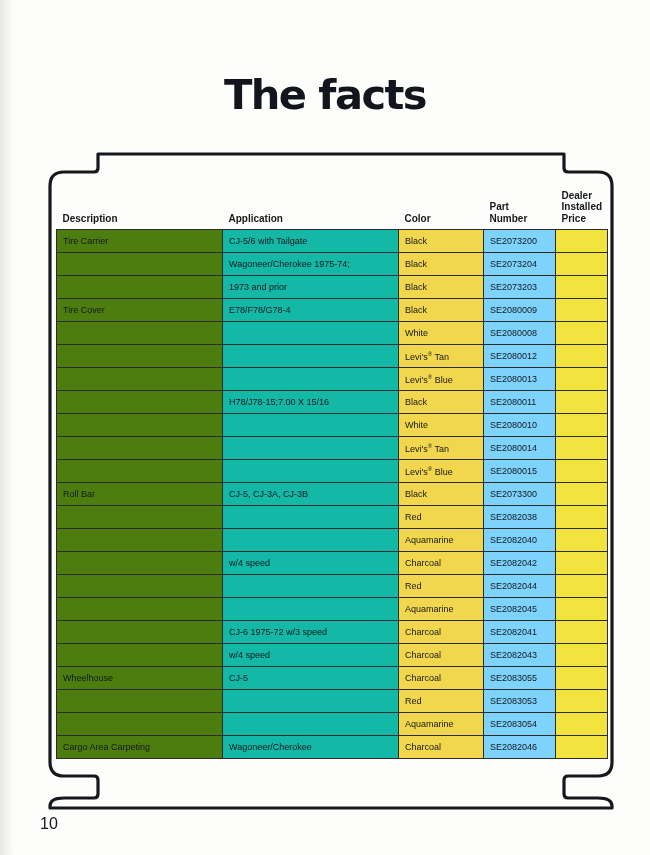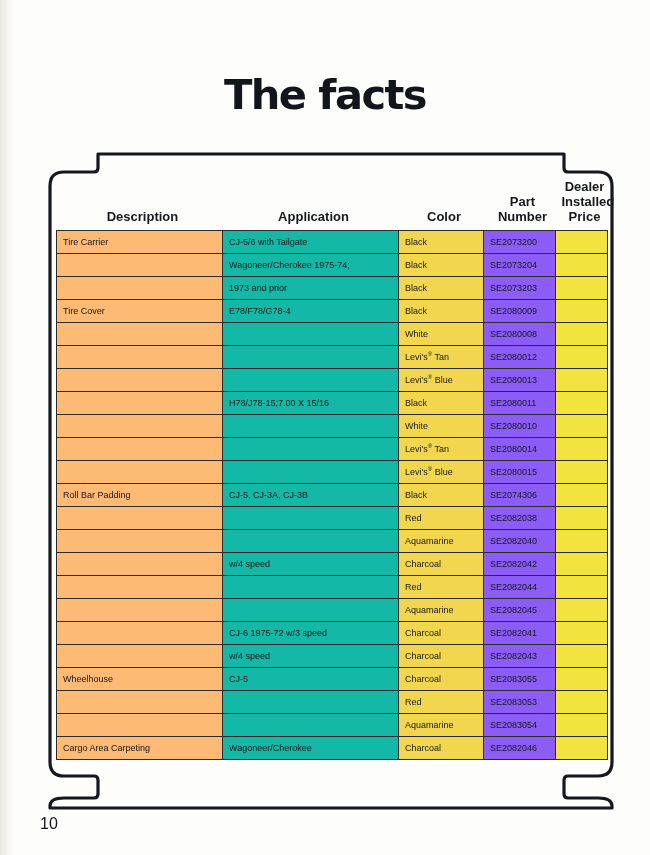--- a/index.html
+++ b/index.html
@@ -68,24 +68,24 @@
     width: 551px;
     table-layout: fixed;
   }
   table.facts col.c-desc { width: 166px; }
   table.facts col.c-app  { width: 176px; }
   table.facts col.c-col  { width: 85px; }
   table.facts col.c-part { width: 72px; }
   table.facts col.c-deal { width: 52px; }
 
   table.facts th {
-    font-size: 13px;
+    font-size: 10px;
     font-weight: bold;
     color: #15181d;
-    text-align: center;
+    text-align: left;
     vertical-align: bottom;
     padding: 0 0 5px 6px;
     height: 44px;
     border: none;
     line-height: 1.15;
   }
   th.th-dealer {
     text-align: center;
     padding-left: 0;
     vertical-align: bottom;
@@ -99,24 +99,24 @@
     border-bottom: 1px solid #2b2b2b;
     white-space: nowrap;
     overflow: hidden;
   }
   table.facts tr td:first-child {
     border-left: 1px solid #2b2b2b;
   }
   table.facts tbody tr:first-child td {
     border-top: 1px solid #2b2b2b;
   }
-  td.desc { background: #fdba74; }
+  td.desc { background: #4d7c0f; }
   td.app  { background: #14b8a6; }
   td.col  { background: #f2d74e; }
-  td.part { background: #8b5cf6; }
+  td.part { background: #7dd3fc; }
   td.deal { background: #f2e33f; }
 
   .pagenum {
     position: absolute;
     left: 40px;
     top: 815px;
     font-size: 16px;
     color: #15181d;
     font-family: "Liberation Sans", sans-serif;
   }
@@ -259,24 +259,24 @@
               <td class="deal"></td>
             </tr>
             <tr>
               <td class="desc"></td>
               <td class="app"></td>
               <td class="col">Levi's<span class="sup">®</span> Blue</td>
               <td class="part">SE2080015</td>
               <td class="deal"></td>
             </tr>
             <tr>
-              <td class="desc">Roll Bar Padding</td>
+              <td class="desc">Roll Bar</td>
               <td class="app">CJ-5, CJ-3A, CJ-3B</td>
               <td class="col">Black</td>
-              <td class="part">SE2074306</td>
+              <td class="part">SE2073300</td>
               <td class="deal"></td>
             </tr>
             <tr>
               <td class="desc"></td>
               <td class="app"></td>
               <td class="col">Red</td>
               <td class="part">SE2082038</td>
               <td class="deal"></td>
             </tr>
             <tr>

